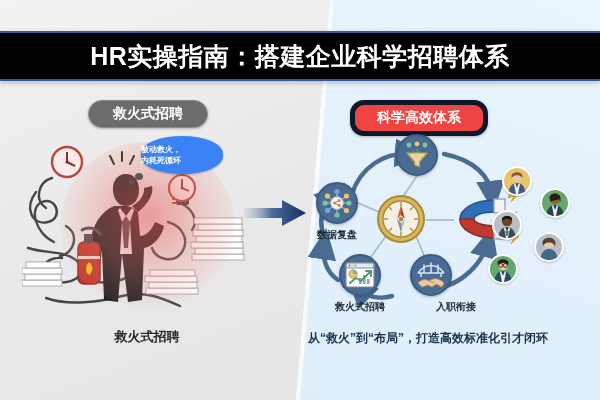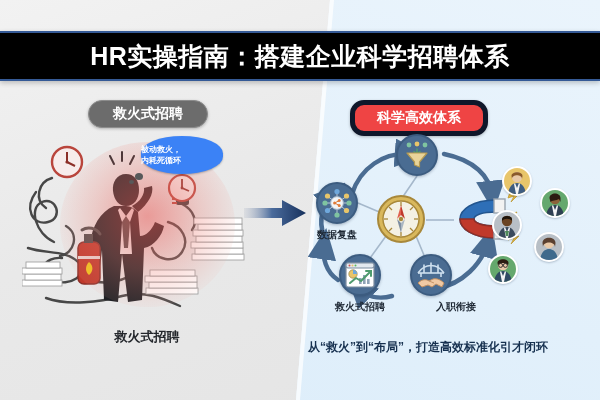--- a/index.html
+++ b/index.html
@@ -216,21 +216,21 @@
     overflow: hidden;
   }
   .a1 { left: 18px;  top: 0px;   background: #e8c56a; }
   .a2 { left: 56px;  top: 22px;  background: #65a86d; }
   .a3 { left: 8px;   top: 44px;  background: #b8bfc6; }
   .a4 { left: 50px;  top: 66px;  background: #b8bfc6; }
   .a5 { left: 4px;   top: 88px;  background: #65a86d; }
 
   .caption-right {
     position: absolute;
-    left: 268px; top: 339px;
+    left: 268px; top: 330px;
     width: 320px;
     text-align: center;
     color: #16304f;
     font-size: 12px;
     font-weight: bold;
     white-space: nowrap;
   }
 </style>
 </head>
 <body>

